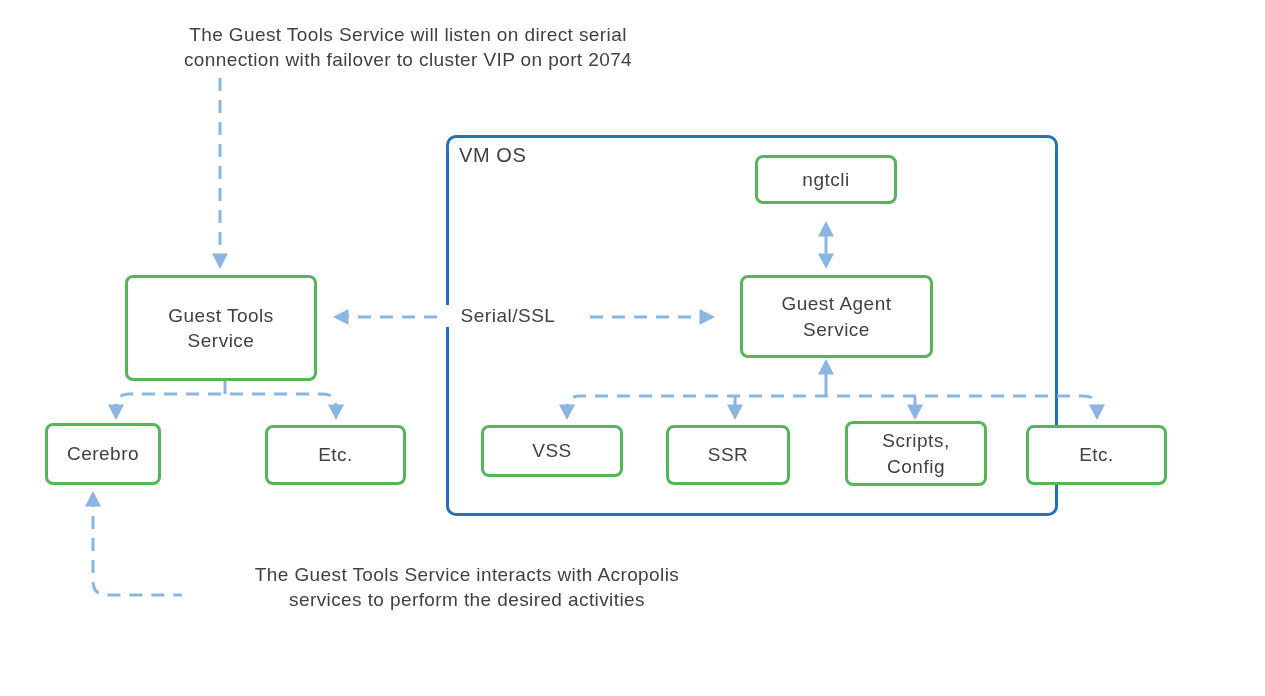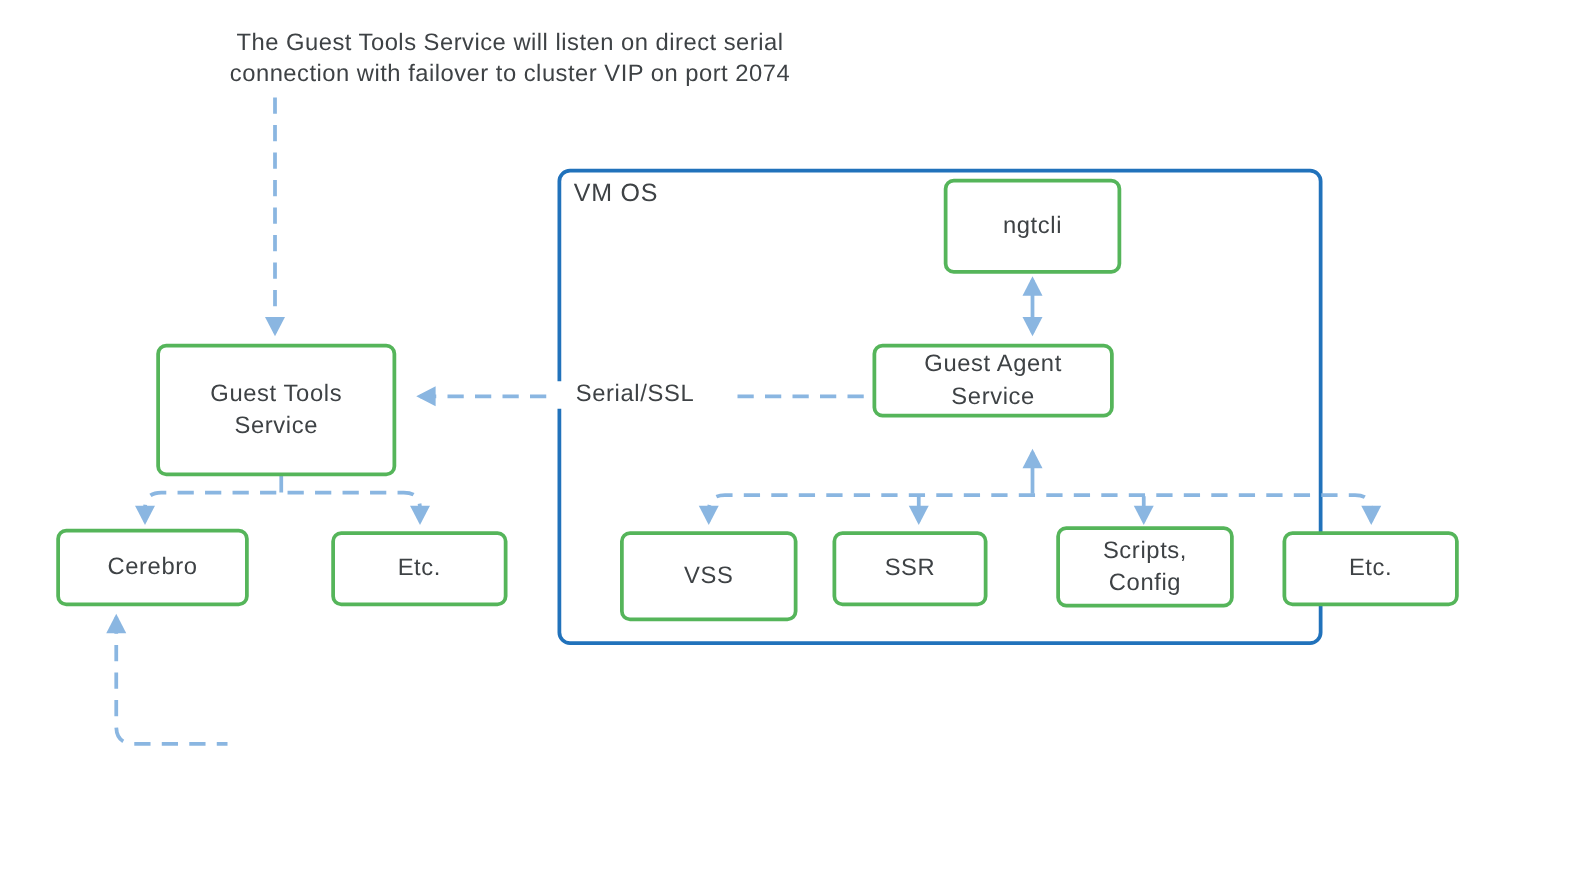--- a/index.html
+++ b/index.html
@@ -116,36 +116,38 @@
     <path class="conn dash" d="M 567 417 V 409 Q 567 396 580 396 H 1084 Q 1097 396 1097 409 V 417" marker-start="url(#ah)" marker-end="url(#ah)"></path>
 
     <path class="conn" d="M 735 397 V 417" marker-end="url(#ah)"></path>
     <path class="conn" d="M 915 397 V 417" marker-end="url(#ah)"></path>
 
     <path class="conn dash" d="M 93 494 V 581 Q 93 595 107 595 H 182" marker-start="url(#ah)"></path>
   </svg>
 
   <div class="note" style="left:58px; top:22px; width:700px;">The Guest Tools Service will listen on direct serial
 connection with failover to cluster VIP on port 2074</div>
+  <div class="note" style="left:117px; top:562px; width:700px;">The Guest Tools Service interacts with Acropolis
+services to perform the desired activities</div>
 
   <div class="conn-label" style="left:444px; top:305px; width:128px;">Serial/SSL</div>
 
   <div class="node" style="left:125px; top:275px; width:192px; height:106px;">Guest Tools
 Service</div>
 
-  <div class="node" style="left:755px; top:143px; width:142px; height:76px;">ngtcli</div>
+  <div class="node" style="left:755px; top:155px; width:142px; height:49px;">ngtcli</div>
 
-  <div class="node" style="left:698px; top:275px; width:193px; height:59px;">Guest Agent
+  <div class="node" style="left:740px; top:275px; width:193px; height:83px;">Guest Agent
 Service</div>
 
-  <div class="node" style="left:45px; top:423px; width:154px; height:62px;">Cerebro</div>
+  <div class="node" style="left:45px; top:423px; width:116px; height:62px;">Cerebro</div>
 
   <div class="node" style="left:265px; top:425px; width:141px; height:60px;">Etc.</div>
 
-  <div class="node" style="left:496px; top:425px; width:142px; height:72px;text-align:center;">VSS</div>
+  <div class="node" style="left:481px; top:425px; width:142px; height:52px;text-align:center;">VSS</div>
 
   <div class="node" style="left:666px; top:425px; width:124px; height:60px;">SSR</div>
 
   <div class="node" style="left:845px; top:421px; width:142px; height:65px;text-align:center;">Scripts,
 Config</div>
 
   <div class="node" style="left:1026px; top:425px; width:141px; height:60px;">Etc.</div>
 
 </div>
 

